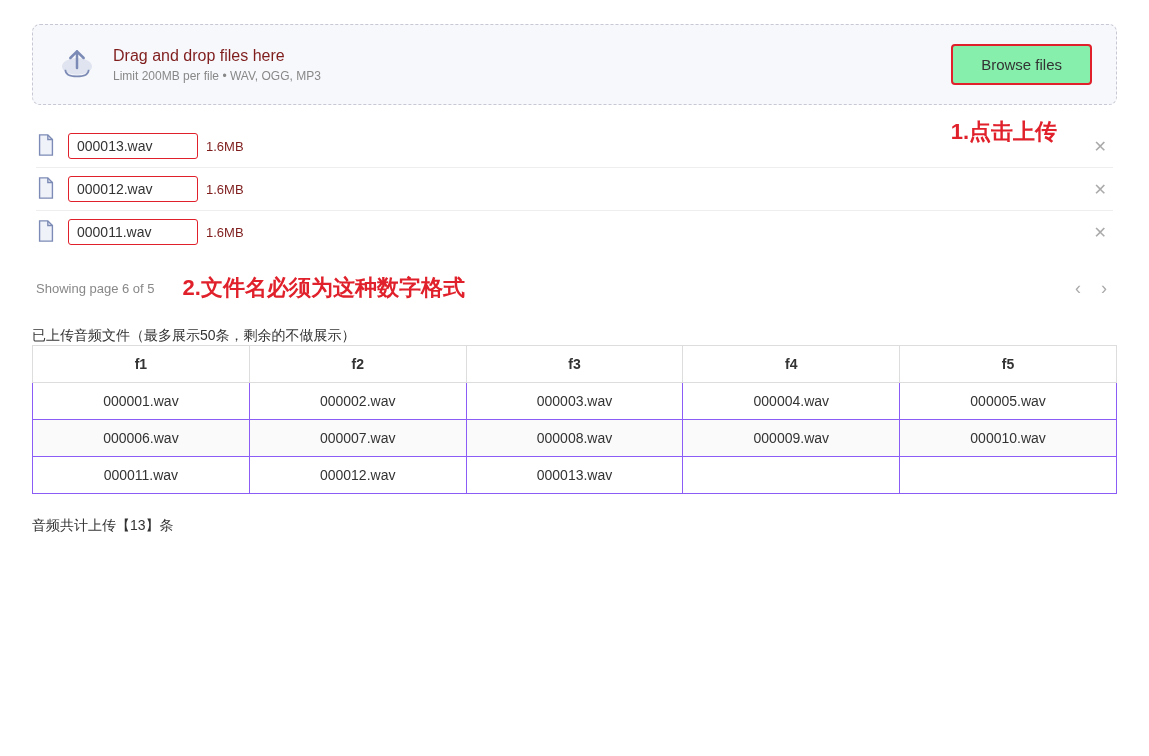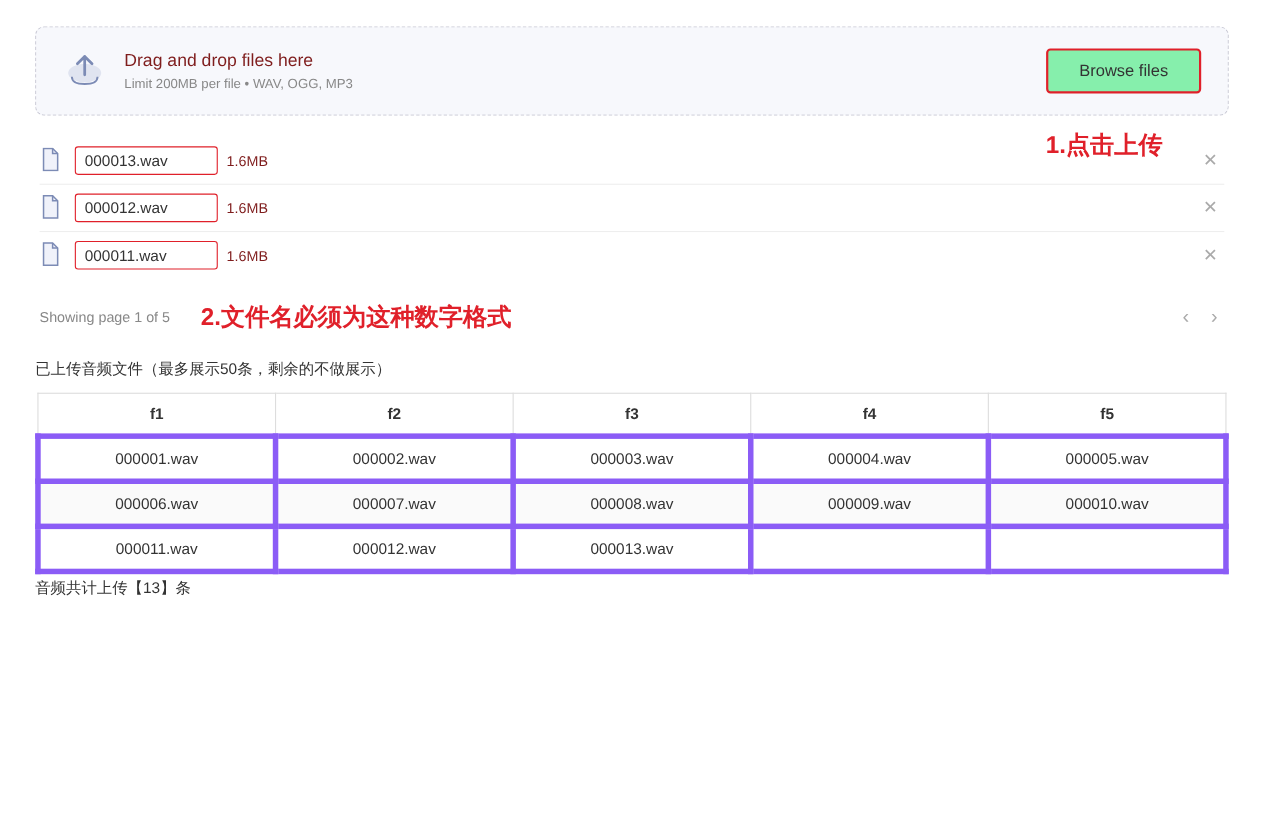--- a/index.html
+++ b/index.html
@@ -143,41 +143,40 @@
       cursor: pointer;
       color: #aaa;
       font-size: 18px;
       padding: 2px 6px;
     }
 
     
     .section-title {
       font-size: 14px;
       color: #333;
-      margin-bottom: 12px;
     }
 
     
     .file-table {
       width: 100%;
       border-collapse: collapse;
       border: 1px solid #ddd;
-      margin-bottom: 4px;
+      margin-bottom: 23px;
     }
     .file-table th {
       background: #fff;
       border: 1px solid #ddd;
       padding: 10px 16px;
       font-weight: bold;
       font-size: 14px;
       color: #333;
       text-align: center;
     }
     .file-table td {
-      border: 5px solid #8b5cf6;
+      border: 1px solid #8b5cf6;
       padding: 10px 16px;
       text-align: center;
       font-size: 14px;
       color: #333;
     }
     .file-table tr:nth-child(even) td {
       background: #fafafa;
     }
 
     
@@ -257,21 +256,21 @@
       <span class="file-name-box">000011.wav</span>
       <span class="file-size">1.6MB</span>
     </div>
     <button class="remove-btn">✕</button>
   </div>
 
 </div>
 
 <div class="pagination-row">
   <div class="pagination-left">
-    <span class="page-info">Showing page 1 of 5</span>
+    <span class="page-info">Showing page 6 of 5</span>
     <span class="annotation-2">2.文件名必须为这种数字格式</span>
   </div>
   <div class="pagination-right">
     <button class="page-btn">‹</button>
     <button class="page-btn">›</button>
   </div>
 </div>
 
 <div class="section-title">已上传音频文件（最多展示50条，剩余的不做展示）</div>
 

